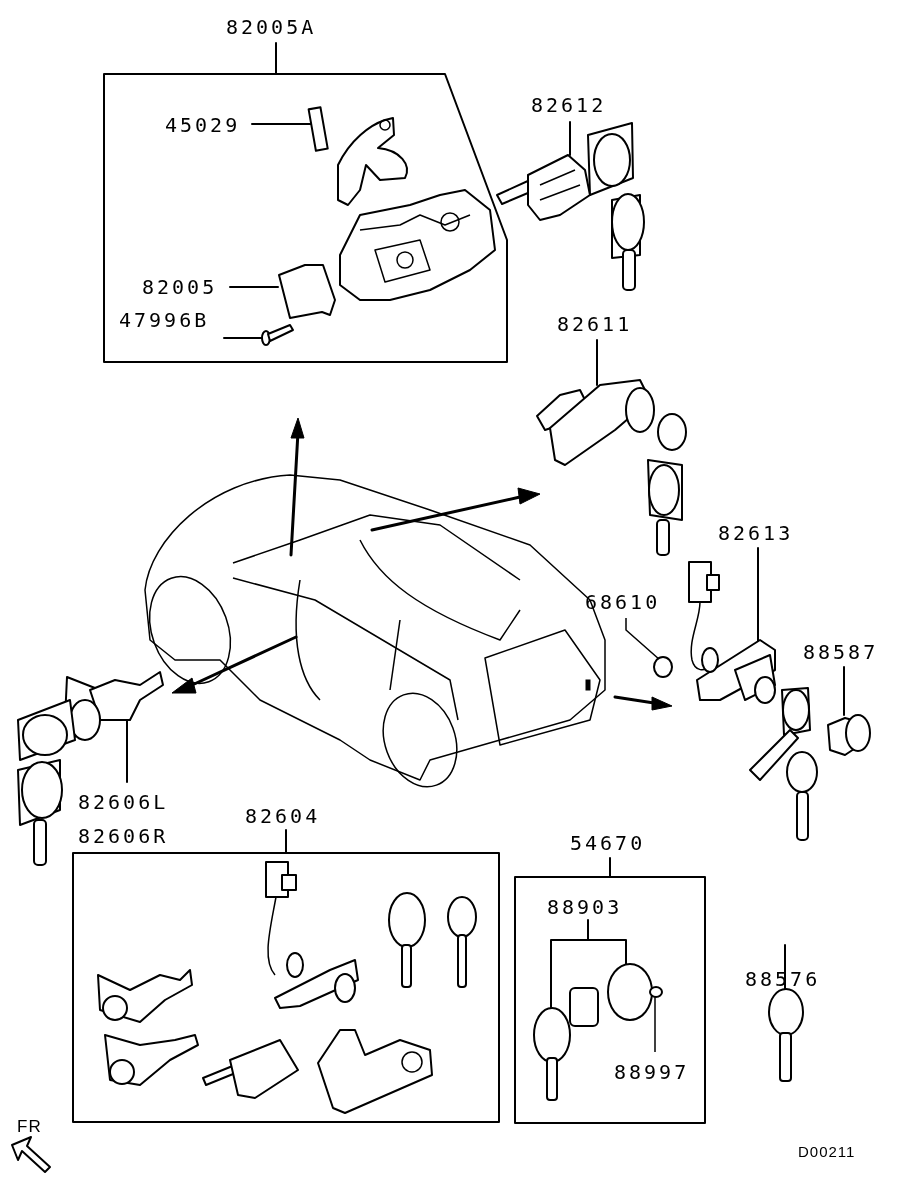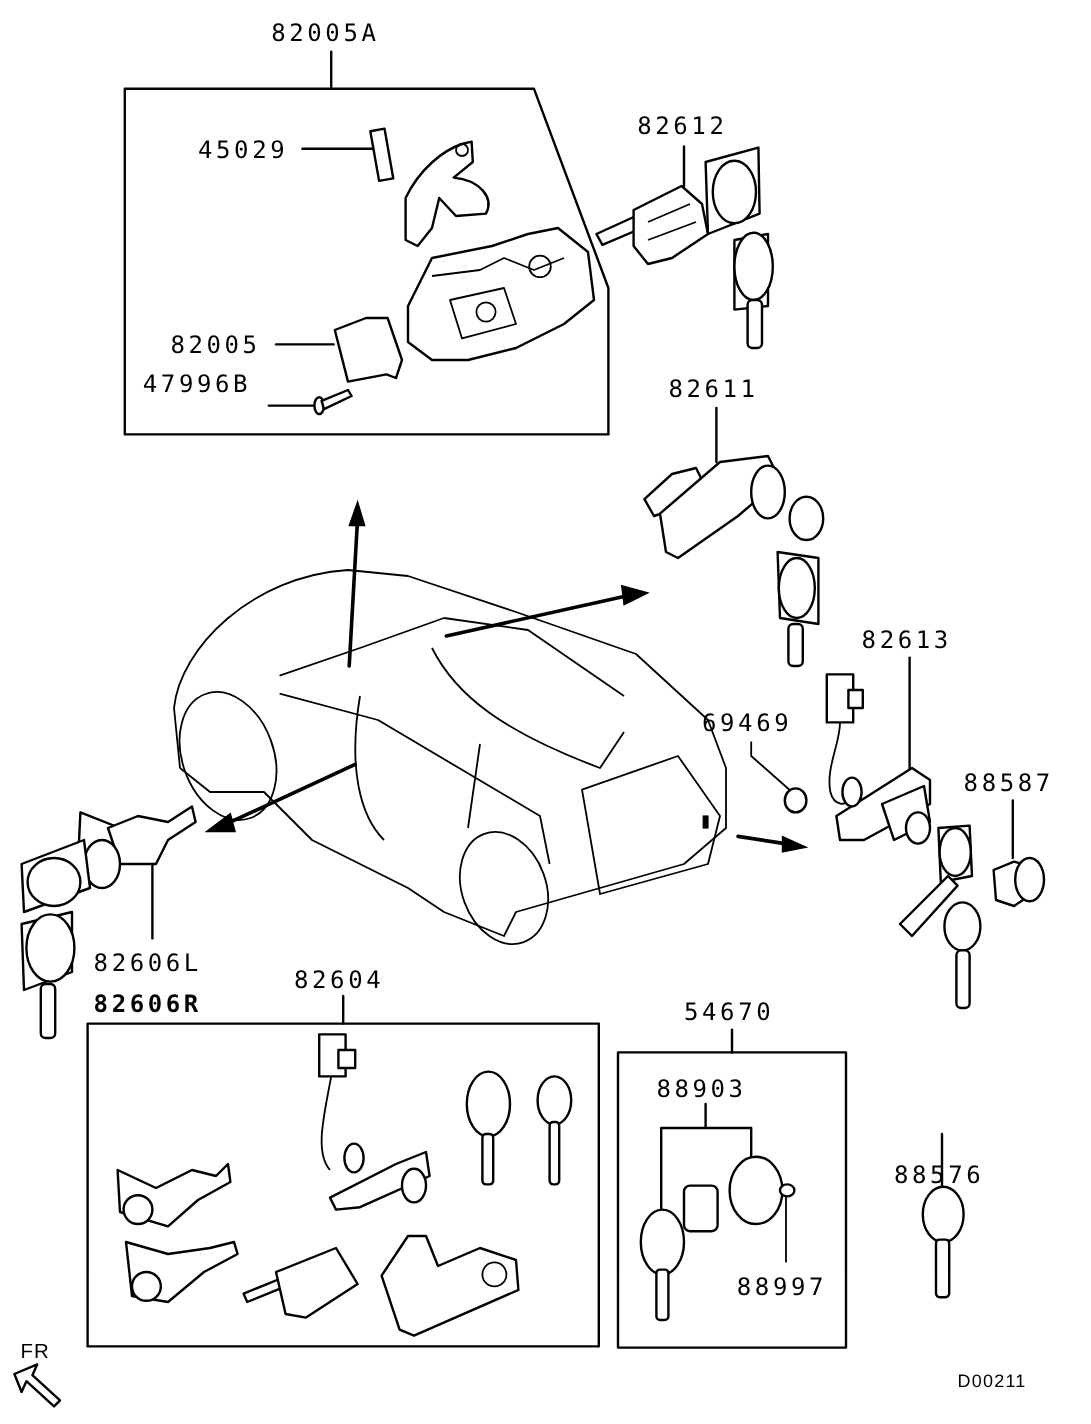--- a/index.html
+++ b/index.html
@@ -189,24 +189,24 @@
 </svg>
 
   
   <span class="lbl" style="left:226px;top:16px;">82005A</span>
   <span class="lbl" style="left:165px;top:114px;">45029</span>
   <span class="lbl" style="left:142px;top:276px;">82005</span>
   <span class="lbl" style="left:119px;top:309px;">47996B</span>
   <span class="lbl" style="left:531px;top:94px;">82612</span>
   <span class="lbl" style="left:557px;top:313px;">82611</span>
   <span class="lbl" style="left:718px;top:522px;">82613</span>
-  <span class="lbl" style="left:585px;top:591px;">69469</span>
+  <span class="lbl" style="left:585px;top:591px;">68610</span>
   <span class="lbl" style="left:803px;top:641px;">88587</span>
   <span class="lbl" style="left:78px;top:791px;">82606L</span>
-  <span class="lbl" style="left:78px;top:825px;font-weight:bold;">82606R</span>
+  <span class="lbl" style="left:78px;top:825px;">82606R</span>
   <span class="lbl" style="left:245px;top:805px;">82604</span>
   <span class="lbl" style="left:570px;top:832px;">54670</span>
   <span class="lbl" style="left:547px;top:896px;">88903</span>
   <span class="lbl" style="left:614px;top:1061px;">88997</span>
   <span class="lbl" style="left:745px;top:968px;">88576</span>
 
   <span class="fr" style="left:17px;top:1117px;">FR</span>
   <span class="code" style="left:798px;top:1143px;">D00211</span>
 </div>
 

